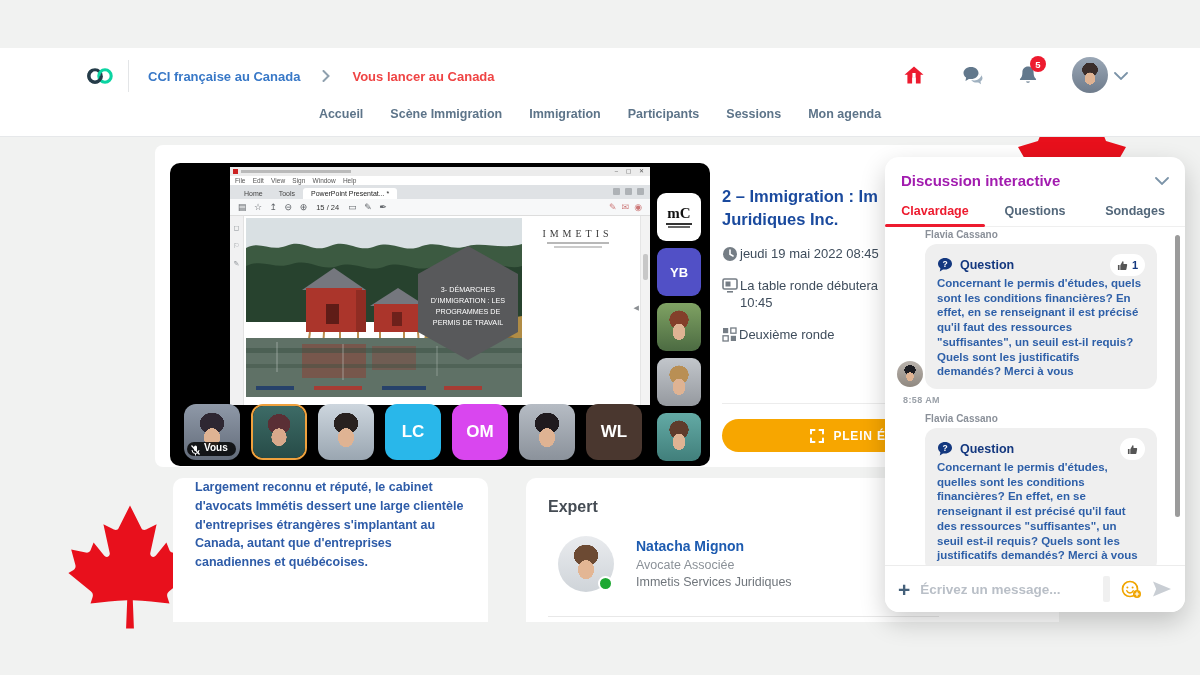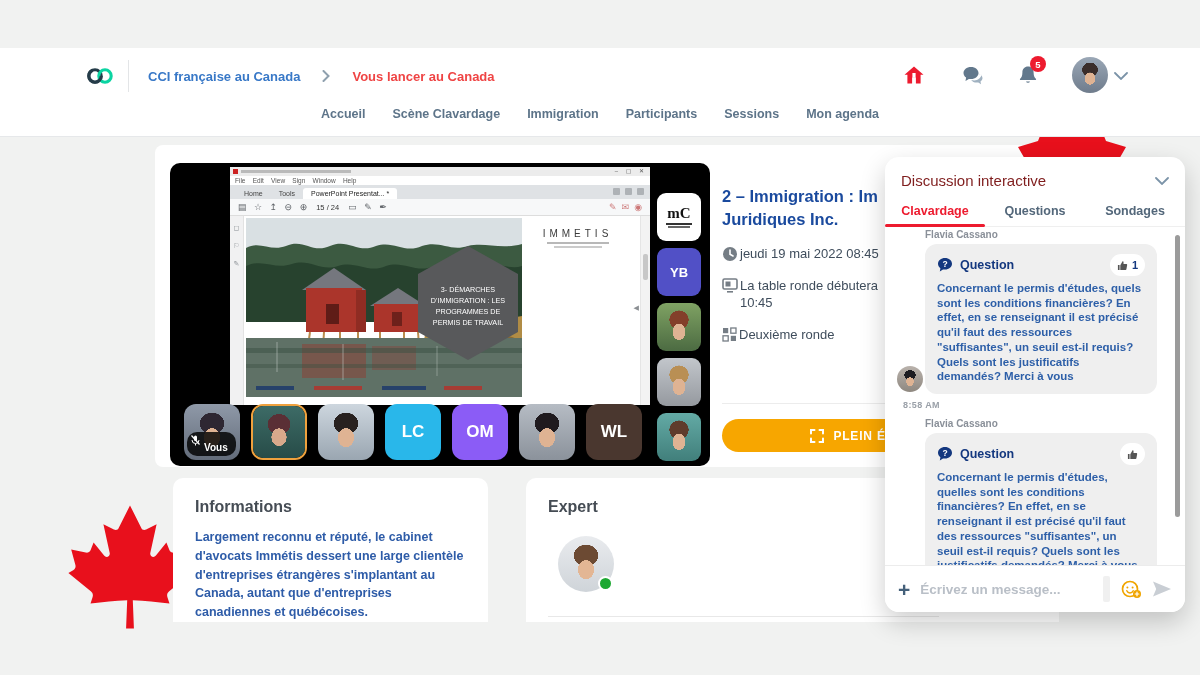--- a/index.html
+++ b/index.html
@@ -42,33 +42,33 @@
   .ss-tab.doc{background:#fff;border-radius:3px 3px 0 0;color:#222}
   .ss-tabicons{position:absolute;right:6px;top:3px;display:flex;gap:5px}
   .ss-tabicons i{width:7px;height:7px;background:#aeb2b6;border-radius:1px}
   .ss-tools{height:17px;background:#f7f8f9;border-bottom:1px solid #ddd;display:flex;align-items:center;padding:0 8px;color:#5f6368;font-size:9px;gap:9px}
   .ss-tools .pg{font-size:7.5px;color:#333}
   .ss-tools .right{margin-left:auto;display:flex;gap:8px}
   .ss-body{position:relative;height:189px;background:#fff}
   .ss-rail{position:absolute;left:0;top:0;width:14px;height:189px;background:#f1f1f2;border-right:1px solid #e2e2e2;display:flex;flex-direction:column;align-items:center;gap:10px;padding-top:8px;color:#8a8f94;font-size:7px}
   .ss-photo{position:absolute;left:16px;top:2px;width:276px;height:179px}
   .immetis{position:absolute;left:300px;top:12px;width:95px;text-align:center}
-  .immetis .brand{font-family:Liberation Sans, sans-serif;font-size:10px;letter-spacing:4px;color:#3a3a3a}
+  .immetis .brand{font-family:Liberation Serif, serif;font-size:10px;letter-spacing:4px;color:#3a3a3a}
   .immetis .sub{margin:3px auto 0;width:62px;height:2px;background:#9a9a9a;opacity:.7}
   .immetis .sub2{margin:2px auto 0;width:48px;height:2px;background:#b5b5b5;opacity:.7}
   .hexwrap{position:absolute;left:188px;top:30px;width:100px;height:114px}
   .ss-scroll{position:absolute;right:0;top:0;width:10px;height:189px;background:#f3f3f3;border-left:1px solid #e5e5e5}
   .ss-scroll .thumb{position:absolute;left:2px;top:38px;width:5px;height:26px;background:#c7c7c7;border-radius:2px}
   .ss-arrow{position:absolute;right:11px;top:88px;font-size:7px;color:#8b8f93}
 
   .strip{position:absolute;left:14px;bottom:6px;display:flex;gap:11px}
   .tile{width:56px;height:56px;border-radius:12px;overflow:hidden;position:relative;cursor:pointer;flex:none}
   .tile.active{border:2px solid #efa13d}
   .tile .init{width:100%;height:100%;display:flex;align-items:center;justify-content:center;color:#fff;font-size:17px;font-weight:bold}
-  .youpill{position:absolute;left:3px;bottom:4px;background:rgba(0,0,0,.82);border-radius:10px;color:#fff;font-size:10px;font-weight:bold;padding:10px 8px 3px 17px}
+  .youpill{position:absolute;left:3px;bottom:4px;background:rgba(0,0,0,.82);border-radius:10px;color:#fff;font-size:10px;font-weight:bold;padding:0 8px 3px 17px}
   .youpill svg{position:absolute;left:4px;top:3px}
   .sidestrip{position:absolute;left:487px;top:30px;display:flex;flex-direction:column;gap:7px}
   .stile{width:44px;height:48px;border-radius:9px;overflow:hidden;position:relative;cursor:pointer;background:#fff}
   .stile .init{width:100%;height:100%;display:flex;align-items:center;justify-content:center;color:#fff;font-size:13px;font-weight:bold}
   .mc{display:flex;flex-direction:column;align-items:center;justify-content:center;height:100%;background:#fff}
   .mc .t{font-family:"Liberation Serif",serif;font-weight:bold;font-size:15px;color:#111;line-height:1}
   .mc .b{width:26px;height:1.5px;background:#333;margin-top:2px}
   .mc .b2{width:22px;height:1.5px;background:#666;margin-top:1.5px}
 
   
@@ -91,35 +91,35 @@
   .exp-role{color:#8b9198;font-size:12.5px;margin-top:4px}
   .exp-co{color:#70767c;font-size:12.5px;margin-top:3px}
   .exp-div{position:absolute;left:22px;right:120px;top:138px;border-top:1px solid #e8e8e8}
 
   .leaf{position:absolute;left:60px;top:497px;width:140px;height:140px;z-index:1}
   .redshape{position:absolute;left:1014px;top:134px;width:116px;height:27px;z-index:4}
 
   
   .chat{position:absolute;left:885px;top:157px;width:300px;height:455px;background:#fff;border-radius:14px;box-shadow:0 10px 26px rgba(0,0,0,.20);z-index:10;overflow:hidden}
   .chat-head{display:flex;align-items:center;padding:15px 16px 9px}
-  .chat-title{font-size:15px;font-weight:normal;color:#7f1d1d}
+  .chat-title{font-size:15px;font-weight:bold;color:#a21caf}
   .chat-col{margin-left:auto;cursor:pointer}
   .tabs{display:flex;border-bottom:1px solid #efefef}
   .tab{flex:1;text-align:center;font-size:12.5px;font-weight:bold;color:#53677a;padding:6px 0 8px;position:relative;cursor:pointer}
   .tab.active{color:#ed1b2f}
   .tab.active::after{content:"";position:absolute;left:0;right:0;bottom:-1px;height:3px;background:#ed1b2f;border-radius:2px}
   .msgs{position:absolute;left:0;right:0;top:64px;bottom:47px;overflow:hidden;padding:3px 28px 0 10px}
   .mname{margin:5px 0 4px 30px;font-size:10px;color:#8a9099;font-weight:bold}
   .msg{position:relative;margin-left:30px}
   .bubble{background:#efefef;border-radius:12px;padding:10px 12px}
   .brow{display:flex;align-items:center;gap:7px}
   .blabel{font-size:12.5px;font-weight:bold;color:#14387f}
   .likes{margin-left:auto;background:#fff;border-radius:11px;min-width:22px;height:22px;display:flex;align-items:center;justify-content:center;gap:4px;padding:0 7px;cursor:pointer}
   .likes .cnt{font-size:11px;font-weight:bold;color:#14387f}
-  .btext{margin-top:5px;font-size:11.5px;line-height:1.28;color:#2d5fa8;font-weight:bold}
+  .btext{font-size:11.5px;line-height:1.28;color:#2d5fa8;font-weight:bold}
   .mav{position:absolute;left:-28px;bottom:2px;width:26px;height:26px;border-radius:50%;overflow:hidden}
   .mtime{margin:6px 0 8px 8px;font-size:9px;color:#9aa0a8;font-weight:bold;letter-spacing:.4px}
   .sb{position:absolute;right:5px;top:78px;width:5px;height:282px;background:#9b9b9b;border-radius:3px;z-index:3;cursor:pointer}
   .inputbar{position:absolute;left:0;right:0;bottom:0;height:47px;border-top:1px solid #ececec;display:flex;align-items:center;padding:0 13px;gap:10px;background:#fff}
   .plus{font-size:21px;color:#44607a;font-weight:bold;line-height:1;cursor:pointer}
   .msg-input{flex:1;border:none;outline:none;font-size:13.5px;color:#333;font-family:"Liberation Sans",sans-serif;min-width:0}
   .msg-input::placeholder{color:#b9bfc7;font-weight:bold}
   .vdiv{width:7px;height:26px;background:#f0f0f0;border-radius:2px}
 </style>
 </head>
@@ -162,21 +162,21 @@
   <div class="badge">5</div>
   <div class="avatar">
       <div class="por" style="--bg1:#9aa7b6;--bg2:#6f7c8c;--hair:#3a2d2a"></div>
     </div>
   <svg class="chev" viewBox="0 0 14 8">
       <path d="M1 1 L7 7 L13 1" fill="none" stroke="#7b93a8" stroke-width="1.8" stroke-linecap="round"></path>
     </svg>
 
   <div class="nav">
     <span>Accueil</span>
-    <span>Scène Clavardage</span>
+    <span>Scène Immigration</span>
     <span>Immigration</span>
     <span>Participants</span>
     <span>Sessions</span>
     <span>Mon agenda</span>
   </div>
 </div>
 
 <div class="main-card">
   <div class="video">
 
@@ -284,21 +284,21 @@
       <div class="tile active">
         <div class="por" style="--bg1:#3d6b66;--bg2:#274c48;--hair:#5a2f35;--skin:#d8a98b"></div>
       </div>
       <div class="tile">
         <div class="por" style="--bg1:#cdd6de;--bg2:#9aa6b1;--hair:#28211f"></div>
       </div>
       <div class="tile">
         <div class="init" style="background:#29b7ea">LC</div>
       </div>
       <div class="tile">
-        <div class="init" style="background:#8b5cf6">OM</div>
+        <div class="init" style="background:#d946ef">OM</div>
       </div>
       <div class="tile">
         <div class="por" style="--bg1:#b6bcc4;--bg2:#8b929b;--hair:#1f1a1e"></div>
       </div>
       <div class="tile">
         <div class="init" style="background:#4a372f">WL</div>
       </div>
     </div>
 
     <div class="sidestrip">
@@ -357,31 +357,35 @@
   <div class="s-div"></div>
   <div class="fs-btn">
     <svg width="14" height="14" viewBox="0 0 14 14">
       <path d="M1 4.5 V1 H4.5 M9.5 1 H13 V4.5 M13 9.5 V13 H9.5 M4.5 13 H1 V9.5" fill="none" stroke="#fff" stroke-width="2" stroke-linecap="round"></path>
     </svg>
     <span>PLEIN ÉCRAN</span>
   </div>
 </div>
 
 <div class="info-card">
-  <div class="card-h">Informations</div>
   <p class="info-p">Largement reconnu et réputé, le cabinet d'avocats Immétis dessert une large clientèle d'entreprises étrangères s'implantant au Canada, autant que d'entreprises canadiennes et québécoises.</p>
 
 </div>
 
 <div class="expert-card">
   <div class="card-h">Expert</div>
   <div class="exp-av">
     <div class="por" style="--bg1:#e9ebee;--bg2:#cfd4d9;--hair:#6c4a33;--skin:#e3b694"></div>
   </div>
   <div class="exp-dot"></div>
+  <div class="exp-txt">
+    <div class="exp-name">Natacha Mignon</div>
+    <div class="exp-role">Avocate Associée</div>
+    <div class="exp-co">Immetis Services Juridiques</div>
+  </div>
   <div class="exp-div"></div>
 </div>
 
 <div class="chat">
   <div class="chat-head">
     <span class="chat-title">Discussion interactive</span>
     <svg class="chat-col" width="14" height="8" viewBox="0 0 14 8">
       <path d="M1 1 L7 7 L13 1" fill="none" stroke="#7b93a8" stroke-width="1.8" stroke-linecap="round"></path>
     </svg>
   </div>

